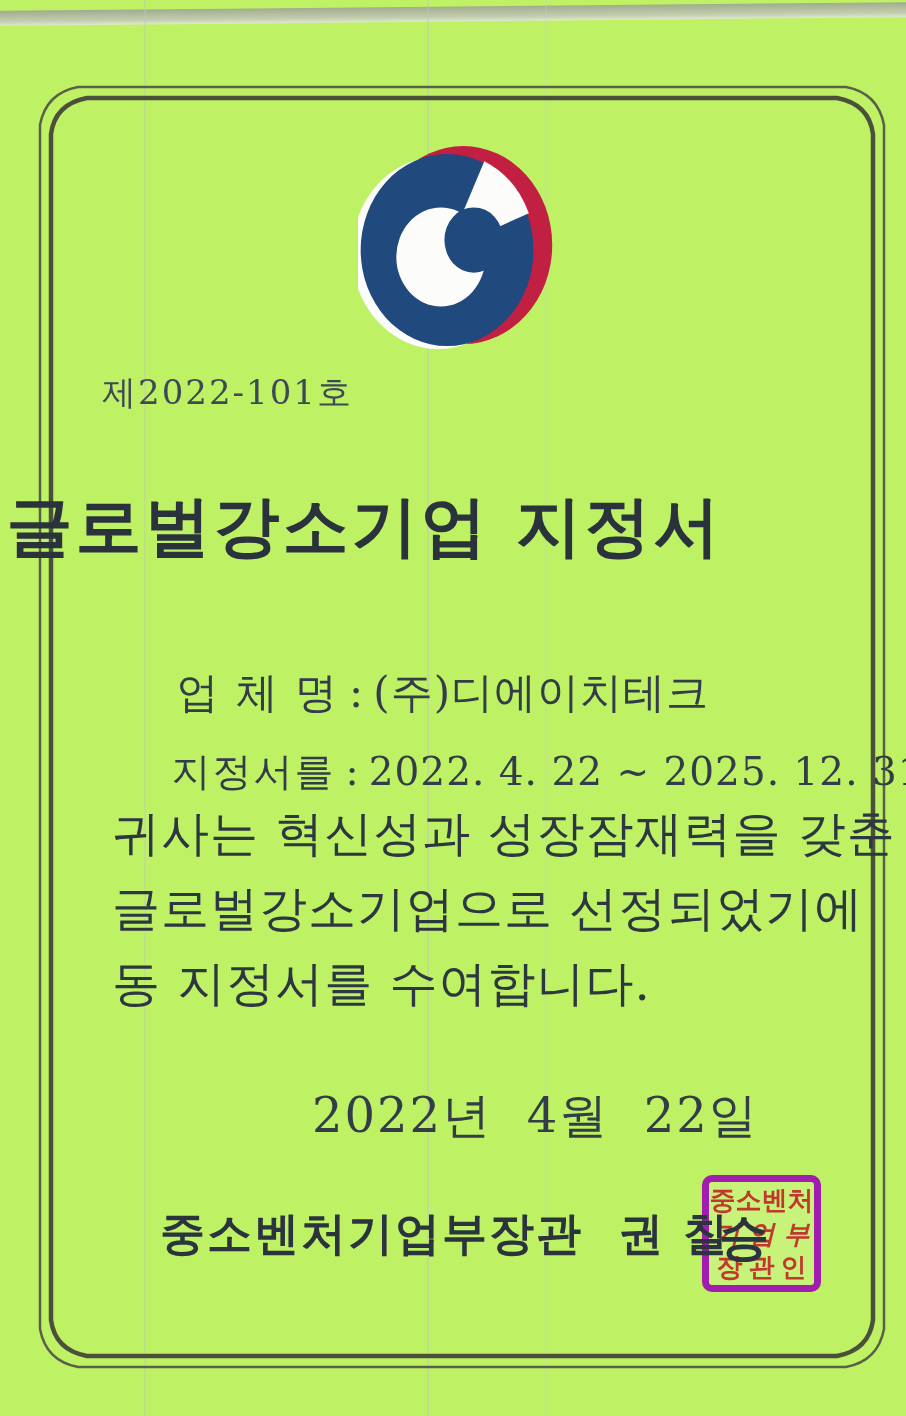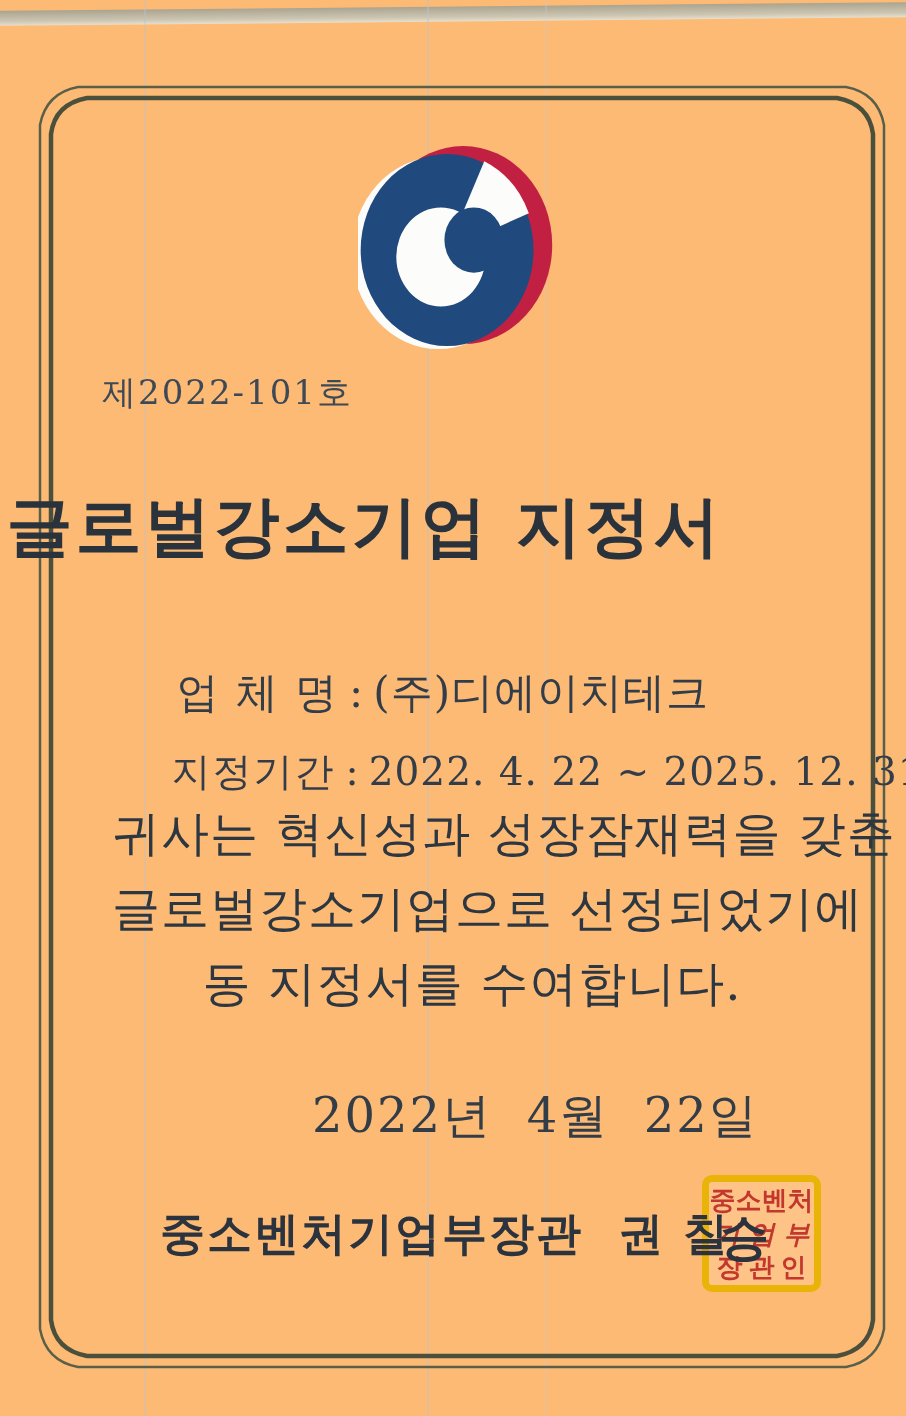--- a/index.html
+++ b/index.html
@@ -5,21 +5,21 @@
   html, body { margin: 0; padding: 0; }
   body {
     width: 906px; height: 1416px;
     background: #ffffff;
     font-family: "DejaVu Serif", "Liberation Serif", serif;
     overflow: hidden;
   }
   .page {
     position: absolute; left: 0; top: 0;
     width: 906px; height: 1416px;
-    background: #fdba74;
+    background: #bef264;
     overflow: hidden;
   }
   
   .scan-top-band {
     position: absolute; left: -12px; top: 2px;
     width: 935px; height: 15px;
     background: linear-gradient(180deg, #9ba094 0%, #c3c7bc 70%, #e4e6df 100%);
     transform: rotate(-0.55deg);
     transform-origin: right center;
     opacity: 0.85;
@@ -48,21 +48,21 @@
   }
   .field-row {
     position: absolute; color: #333d49; white-space: pre;
   }
   .field-company { left: 123px; top: 616px; font-size: 42px; }
   .field-period  { left: 122px; top: 700px; font-size: 39px; }
   .field-label { letter-spacing: 2px; margin-top: 24px; }
   .field-colon { padding: 0 10px; }
   .field-value { letter-spacing: 1px; }
 
-  .body-text { position: absolute; left: 112px; top: 796px; width: 720px; text-align: center; }
+  .body-text { position: absolute; left: 112px; top: 796px; width: 720px; }
   .body-line {
     font-size: 48px; color: #2d3741; letter-spacing: 1px;
     line-height: 75px; white-space: pre;
   }
   .cert-date {
     position: absolute; left: 280px; top: 1084px;
     font-size: 48px; color: #333d47; letter-spacing: 2px;
     white-space: pre;
     margin-left: 32px;
   }
@@ -72,21 +72,21 @@
     letter-spacing: 2px; white-space: pre; z-index: 3; text-align: right;
   }
   .issuer-final-char {
     position: absolute; left: 719px; top: 1204px;
     font-size: 50px; font-weight: bold; color: #2b343e;
     z-index: 3;
   }
   .seal {
     position: absolute; left: 702px; top: 1175px;
     width: 119px; height: 117px;
-    border: 7px solid #eab308;
+    border: 7px solid #a21caf;
     border-radius: 10px;
     box-sizing: border-box;
     display: flex; flex-direction: column;
     justify-content: space-evenly; align-items: center;
     z-index: 2;
     background: rgba(255, 250, 249, 0.15);
   }
   .seal-row {
     font-size: 26px; font-weight: bold; color: #c2382e;
     line-height: 30px; white-space: nowrap;
@@ -121,21 +121,21 @@
 
   <div class="cert-number">제2022-101호</div>
 
   <div class="cert-title">글로벌강소기업 지정서</div>
 
   <div class="field-row field-company">
     <span class="field-label">업 체 명</span><span class="field-colon">:</span><span class="field-value">(주)디에이치테크</span>
   </div>
 
   <div class="field-row field-period">
-    <span class="field-label">지정기간</span><span class="field-colon">:</span><span class="field-value">2022. 4. 22 ~ 2025. 12. 31</span>
+    <span class="field-label">지정서를</span><span class="field-colon">:</span><span class="field-value">2022. 4. 22 ~ 2025. 12. 31</span>
   </div>
 
   <div class="body-text">
     <div class="body-line">귀사는 혁신성과 성장잠재력을 갖춘</div>
     <div class="body-line">글로벌강소기업으로 선정되었기에</div>
     <div class="body-line">동 지정서를 수여합니다.</div>
   </div>
 
   <div class="cert-date">2022년  4월  22일</div>
 

